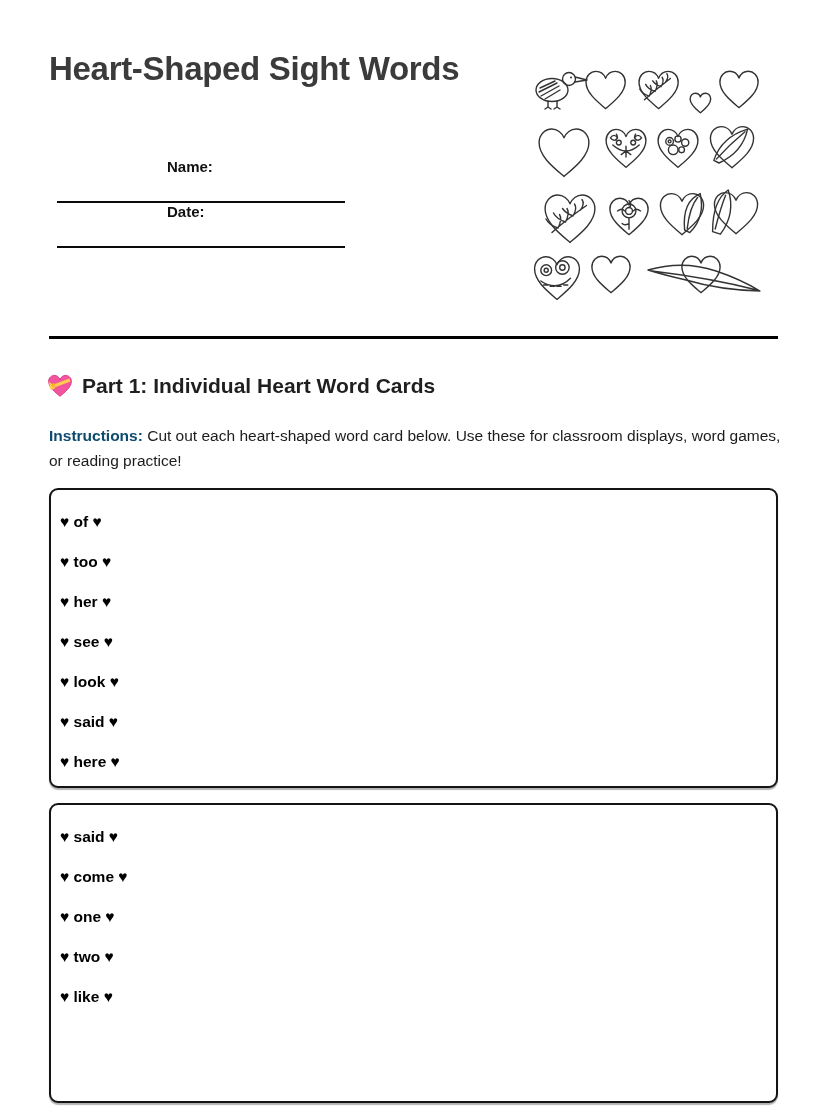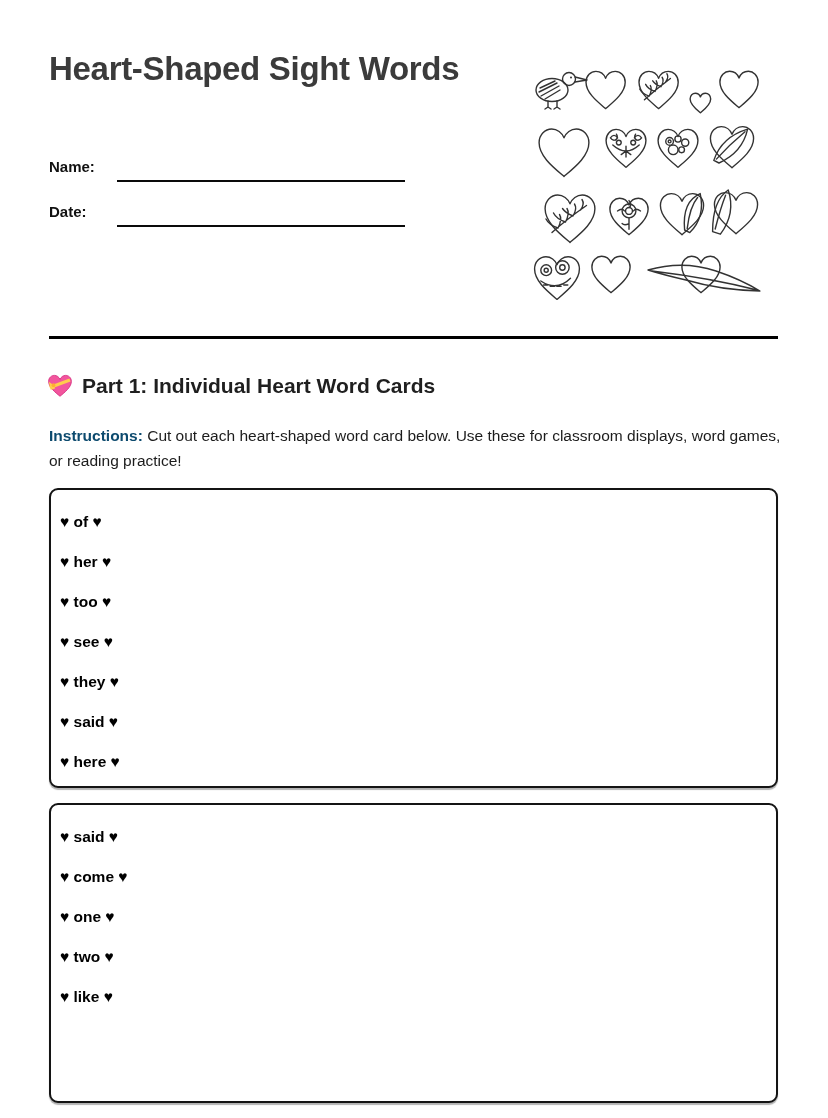--- a/index.html
+++ b/index.html
@@ -9,21 +9,21 @@
     font-family:"Liberation Sans","DejaVu Sans",sans-serif; color:#1a1a1a;
   }
   .page { position:relative; width:828px; height:1093px; }
 
   .title {
     position:absolute; left:49px; top:48px; width:440px;
     font-size:33px; line-height:42px; font-weight:bold; color:#3b3b3b;
     letter-spacing:-0.3px;
   }
 
-  .field { position:absolute; left:49px; display:flex; align-items:flex-start; }
+  .field { position:absolute; left:57px; display:flex; align-items:center;flex-direction:column; }
   .field-name { top:158px; }
   .field-date { top:203px; }
   .field-label { font-weight:bold; font-size:15px; width:68px; color:#111; padding-bottom:4px; }
   .field-line { width:288px; height:24px; border-bottom:2px solid #0a0a0a; }
 
   .illustration { position:absolute; left:518px; top:64px; width:246px; height:240px; }
   .illustration svg { display:block; }
 
   .divider { position:absolute; left:49px; top:336px; width:729px; height:3px; background:#000; }
 
@@ -174,24 +174,24 @@
     <span>Part 1: Individual Heart Word Cards</span>
   </h2>
 
   <p class="instructions">
     <strong>Instructions:</strong>
     <span>Cut out each heart-shaped word card below. Use these for classroom displays, word games, or reading practice!</span>
   </p>
 
   <div class="word-box word-box-1">
       <div class="word-row">♥ of ♥</div>
+      <div class="word-row">♥ too ♥</div>
       <div class="word-row">♥ her ♥</div>
-      <div class="word-row">♥ too ♥</div>
       <div class="word-row">♥ see ♥</div>
-      <div class="word-row">♥ they ♥</div>
+      <div class="word-row">♥ look ♥</div>
       <div class="word-row">♥ said ♥</div>
       <div class="word-row">♥ here ♥</div>
     </div>
   <div class="word-box word-box-2">
       <div class="word-row">♥ said ♥</div>
       <div class="word-row">♥ come ♥</div>
       <div class="word-row">♥ one ♥</div>
       <div class="word-row">♥ two ♥</div>
       <div class="word-row">♥ like ♥</div>
     </div>

